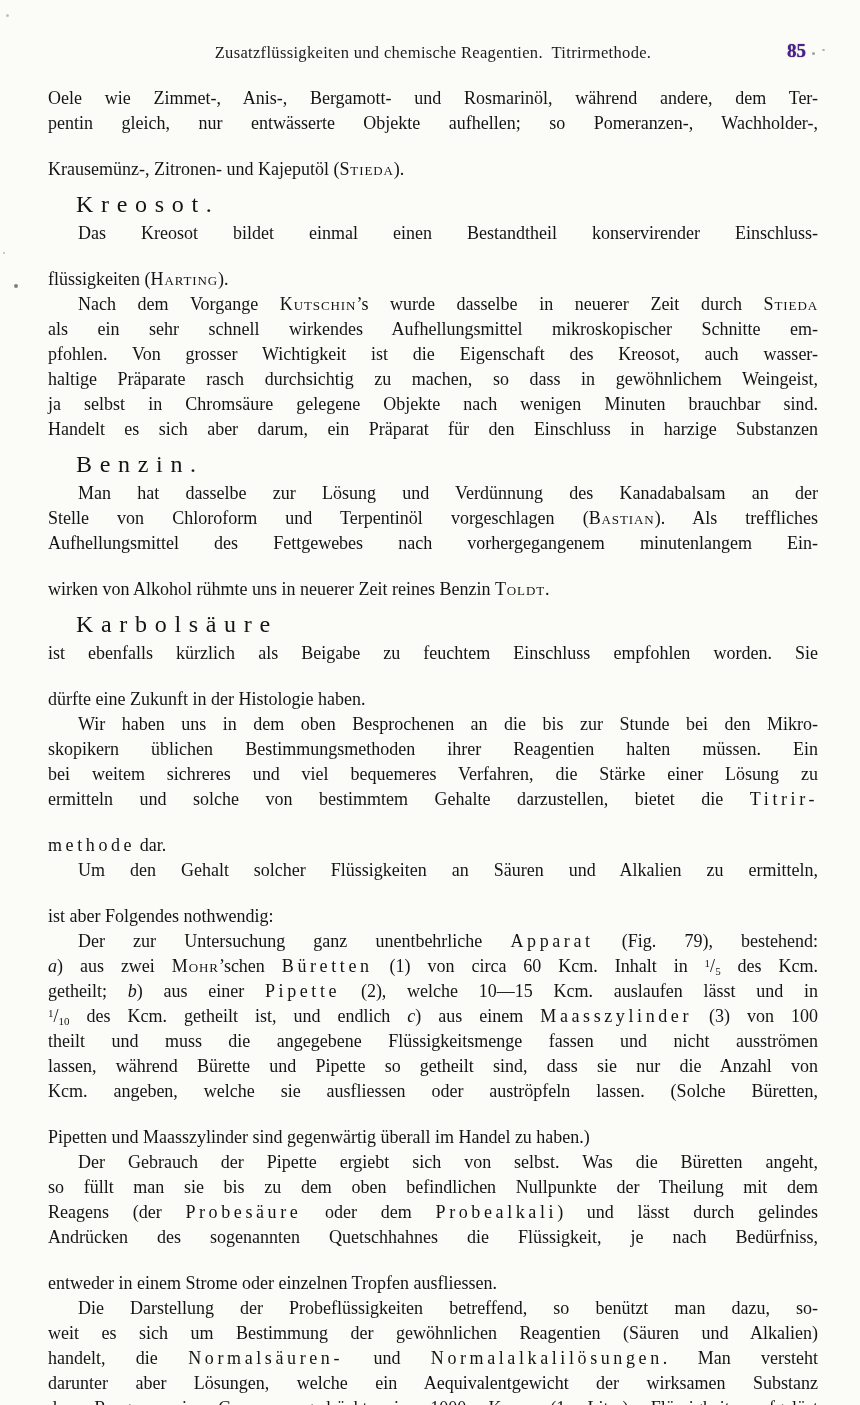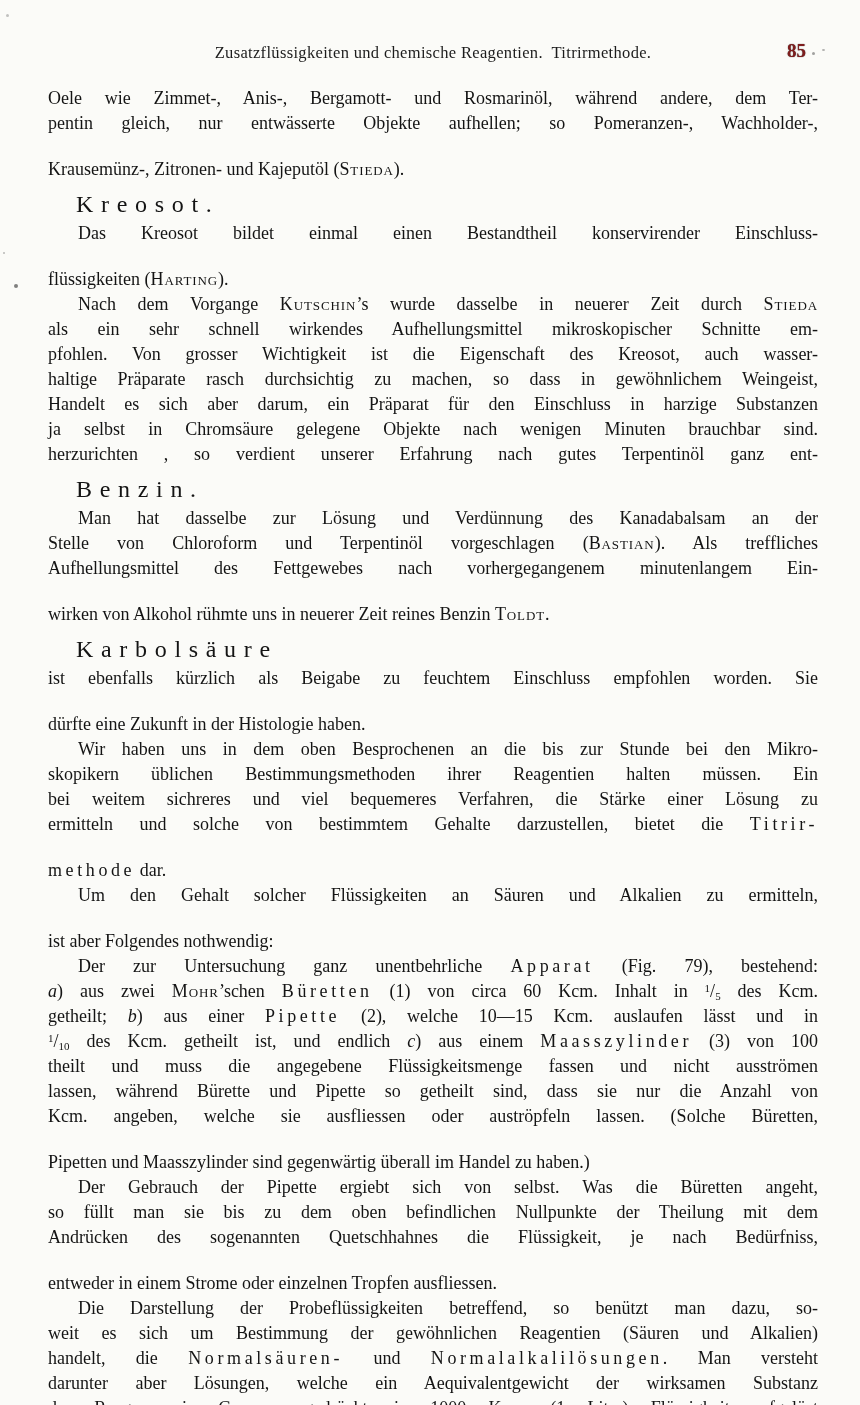--- a/index.html
+++ b/index.html
@@ -11,21 +11,21 @@
     position:relative;
   }
   .page { position:relative; width:860px; height:1405px; padding:42px 42px 0 48px; box-sizing:border-box; }
   .header { position:relative; height:24px; margin-bottom:20px; }
   .header-title {
     text-align:center; font-size:16.5px; line-height:22px; color:#1c1c1c;
     white-space:pre; letter-spacing:0.02em;
   }
   .page-number {
     position:absolute; right:12px; top:-2px;
-    font-size:19px; font-weight:bold; color:#7f1d1d;
+    font-size:19px; font-weight:bold; color:#4c1d95;
     text-shadow:0 0 1px #333;
   }
   .content { width:770px; }
   .para { margin:0; }
   .pline {
     font-size:18px; line-height:25px; height:25px;
     text-align:justify; text-align-last:justify;
     white-space:nowrap; overflow:visible;
   }
   .pline.last { text-align-last:left;margin-top:21px; }
@@ -59,23 +59,22 @@
       <div class="heading">Kreosot.</div>
       <div class="para">
         <div class="pline indent"><span class="rn">Das Kreosot bildet einmal einen Bestandtheil konservirender Einschluss-</span></div>
         <div class="pline last"><span class="rn">flüssigkeiten (</span><span class="rsc">Harting</span><span class="rn">).</span></div>
       </div>
       <div class="para">
         <div class="pline indent"><span class="rn">Nach dem Vorgange </span><span class="rsc">Kutschin</span><span class="rn">’s wurde dasselbe in neuerer Zeit durch </span><span class="rsc">Stieda</span></div>
         <div class="pline"><span class="rn">als ein sehr schnell wirkendes Aufhellungsmittel mikroskopischer Schnitte em-</span></div>
         <div class="pline"><span class="rn">pfohlen. Von grosser Wichtigkeit ist die Eigenschaft des Kreosot, auch wasser-</span></div>
         <div class="pline"><span class="rn">haltige Präparate rasch durchsichtig zu machen, so dass in gewöhnlichem Weingeist,</span></div>
+        <div class="pline"><span class="rn">ja selbst in Chromsäure gelegene Objekte nach wenigen Minuten brauchbar sind.</span></div>
         <div class="pline"><span class="rn">Handelt es sich aber darum, ein Präparat für den Einschluss in harzige Substanzen</span></div>
-        <div class="pline"><span class="rn">ja selbst in Chromsäure gelegene Objekte nach wenigen Minuten brauchbar sind.</span></div>
-        <div class="pline"><span class="rn">herzurichten , so verdient unserer Erfahrung nach gutes Terpentinöl ganz ent-</span></div>
       </div>
       <div class="heading">Benzin.</div>
       <div class="para">
         <div class="pline indent"><span class="rn">Man hat dasselbe zur Lösung und Verdünnung des Kanadabalsam an der</span></div>
         <div class="pline"><span class="rn">Stelle von Chloroform und Terpentinöl vorgeschlagen (</span><span class="rsc">Bastian</span><span class="rn">). Als treffliches</span></div>
         <div class="pline"><span class="rn">Aufhellungsmittel des Fettgewebes nach vorhergegangenem minutenlangem Ein-</span></div>
         <div class="pline last"><span class="rn">wirken von Alkohol rühmte uns in neuerer Zeit reines Benzin </span><span class="rsc">Toldt</span><span class="rn">.</span></div>
       </div>
       <div class="heading">Karbolsäure</div>
       <div class="para">
@@ -99,20 +98,21 @@
         <div class="pline"><span class="rn">getheilt; </span><span class="ri">b</span><span class="rn">) aus einer </span><span class="rsp">Pipette</span><span class="rn"> (2), welche 10—15 Kcm. auslaufen lässt und in</span></div>
         <div class="pline"><span class="frac"><sup>1</sup>/<sub>10</sub></span><span class="rn"> des Kcm. getheilt ist, und endlich </span><span class="ri">c</span><span class="rn">) aus einem </span><span class="rsp">Maasszylinder</span><span class="rn"> (3) von 100</span></div>
         <div class="pline"><span class="rn">theilt und muss die angegebene Flüssigkeitsmenge fassen und nicht ausströmen</span></div>
         <div class="pline"><span class="rn">lassen, während Bürette und Pipette so getheilt sind, dass sie nur die Anzahl von</span></div>
         <div class="pline"><span class="rn">Kcm. angeben, welche sie ausfliessen oder auströpfeln lassen. (Solche Büretten,</span></div>
         <div class="pline last"><span class="rn">Pipetten und Maasszylinder sind gegenwärtig überall im Handel zu haben.)</span></div>
       </div>
       <div class="para">
         <div class="pline indent"><span class="rn">Der Gebrauch der Pipette ergiebt sich von selbst. Was die Büretten angeht,</span></div>
         <div class="pline"><span class="rn">so füllt man sie bis zu dem oben befindlichen Nullpunkte der Theilung mit dem</span></div>
+        <div class="pline"><span class="rn">Reagens (der </span><span class="rsp">Probesäure</span><span class="rn"> oder dem </span><span class="rsp">Probealkali</span><span class="rn">) und lässt durch gelindes</span></div>
         <div class="pline"><span class="rn">Andrücken des sogenannten Quetschhahnes die Flüssigkeit, je nach Bedürfniss,</span></div>
         <div class="pline last"><span class="rn">entweder in einem Strome oder einzelnen Tropfen ausfliessen.</span></div>
       </div>
       <div class="para">
         <div class="pline indent"><span class="rn">Die Darstellung der Probeflüssigkeiten betreffend, so benützt man dazu, so-</span></div>
         <div class="pline"><span class="rn">weit es sich um Bestimmung der gewöhnlichen Reagentien (Säuren und Alkalien)</span></div>
         <div class="pline"><span class="rn">handelt, die </span><span class="rsp">Normalsäuren-</span><span class="rn"> und </span><span class="rsp">Normalalkalilösungen</span><span class="rn">. Man versteht</span></div>
         <div class="pline"><span class="rn">darunter aber Lösungen, welche ein Aequivalentgewicht der wirksamen Substanz</span></div>
         <div class="pline"><span class="rn">des Reagens, in Grms ausgedrückt, in 1000 Kcm. (1 Litre) Flüssigkeit aufgelöst</span></div>
         <div class="pline last"><span class="rn">enthalten.</span></div>

